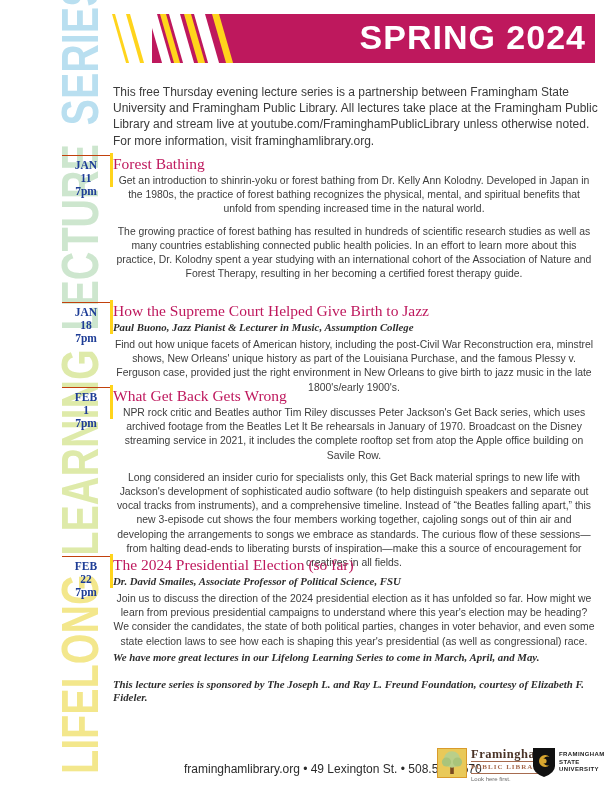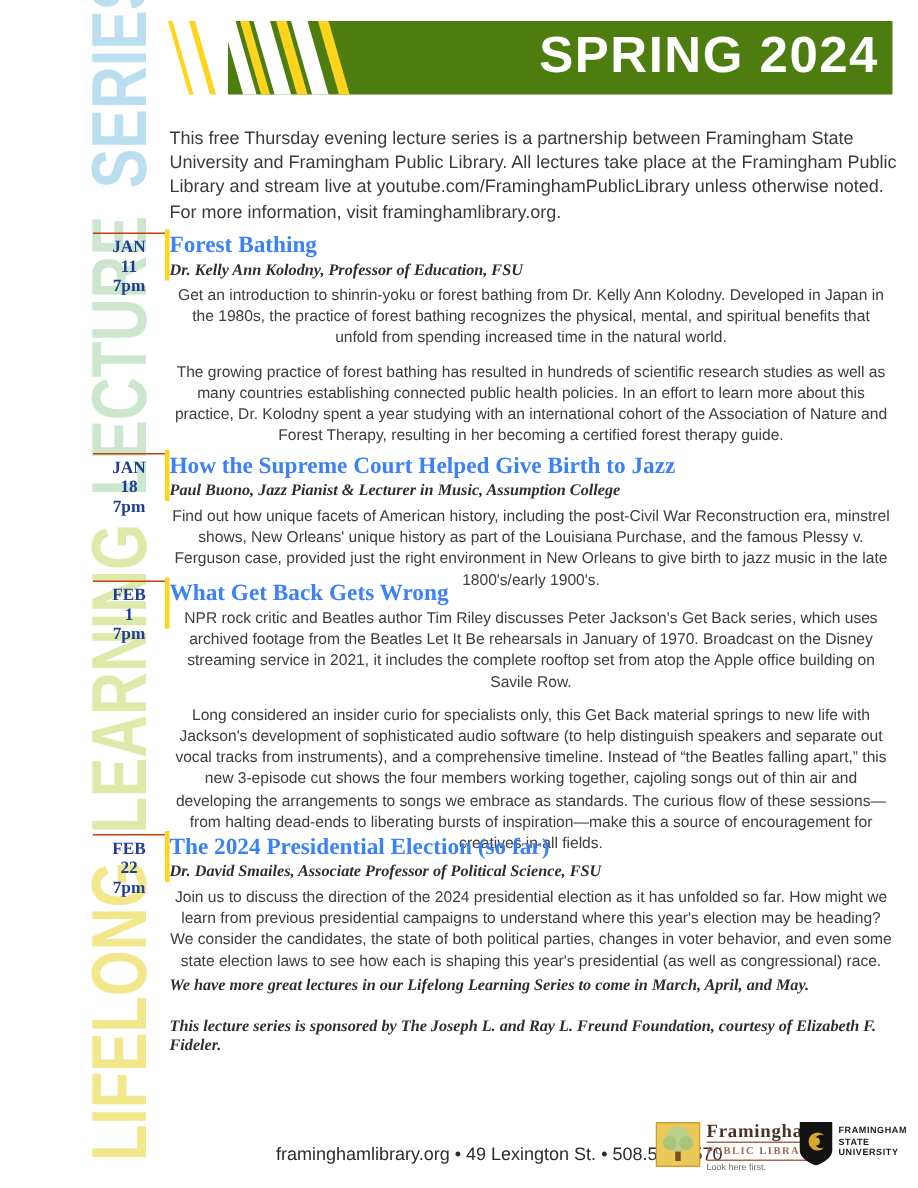--- a/index.html
+++ b/index.html
@@ -15,21 +15,21 @@
     font-family:"Liberation Sans", sans-serif;
     font-weight:800; font-size:52px; line-height:48px; letter-spacing:0px;
     white-space:nowrap; user-select:none;
   }
   .side-title span{padding-right:10px;}
   .w-lifelong{color:#F3E78C;}
   .w-learning{color:#DEEAA9;}
   .w-lecture{color:#CDE6CE;}
   .w-series{color:#B9DFF0;}
   
-  .banner{position:absolute; left:152px; top:14px; width:443px; height:49px; background:#4d7c0f;}
+  .banner{position:absolute; left:152px; top:14px; width:443px; height:49px; background:#be185d;}
   .banner-title{
     position:absolute; right:9px; top:4px;
     font-weight:800; font-size:34px; letter-spacing:1px; color:#ffffff;
     font-family:"Liberation Sans", sans-serif;
   }
   .stripe{position:absolute; top:14px; height:49px; transform-origin:0 0; transform:skewX(16deg);}
   .s1{left:112px; width:3px;  background:#FFD41C;}
   .s2{left:126px; width:4px;  background:#FFD41C;}
   .s3{left:148px; width:9px;  background:#ffffff;}
   .s4{left:160px; width:6px;  background:#FFD41C;}
@@ -49,22 +49,22 @@
     position:absolute; left:-51px; top:0px; width:48px;
     border-top:1px solid #c2410c; text-align:center;
     font-family:"Liberation Serif", serif; font-weight:700;
     font-size:11.5px; line-height:13px; color:#1E3D96; padding-top:3px;
   }
   .datebox::after{
     content:""; position:absolute; right:-3px; top:-3px; width:3px; height:34px;
     background:#FFD41C;
   }
   .event-title{
-    font-family:"Liberation Serif", serif; font-weight:700;
-    font-size:15.5px; line-height:17px; color:#3b82f6; margin:0 0 2px 0;
+    font-family:"Liberation Serif", serif; font-weight:400;
+    font-size:15.5px; line-height:17px; color:#be185d; margin:0 0 2px 0;
   }
   .speaker{
     font-family:"Liberation Serif", serif; font-weight:700; font-style:italic;
     font-size:10.8px; line-height:13px; color:#2e2e2e; margin:0 0 4px 0;
   }
   .event p.body{font-size:10.4px; line-height:14.2px; margin:0 0 8px 0; color:#3d3d3d;text-align:center;}
   
   .closing{
     position:absolute; left:113px; width:489px;
     font-family:"Liberation Serif", serif; font-weight:700; font-style:italic;
@@ -113,21 +113,20 @@
 
   <div class="intro">This free Thursday evening lecture series is a partnership between Framingham State University and Framingham Public Library. All lectures take place at the Framingham Public Library and stream live at youtube.com/FraminghamPublicLibrary unless otherwise noted. For more information, visit framinghamlibrary.org.</div>
 
   <div class="event e1">
     <div class="datebox">
       <div>JAN</div>
       <div>11</div>
       <div>7pm</div>
     </div>
     <h2 class="event-title">Forest Bathing</h2>
-    <div class="speaker">Dr. Kelly Ann Kolodny, Professor of Education, FSU</div>
     <p class="body">Get an introduction to shinrin-yoku or forest bathing from Dr. Kelly Ann Kolodny. Developed in Japan in the 1980s, the practice of forest bathing recognizes the physical, mental, and spiritual benefits that unfold from spending increased time in the natural world.</p>
     <p class="body">The growing practice of forest bathing has resulted in hundreds of scientific research studies as well as many countries establishing connected public health policies. In an effort to learn more about this practice, Dr. Kolodny spent a year studying with an international cohort of the Association of Nature and Forest Therapy, resulting in her becoming a certified forest therapy guide.</p>
   </div>
 
   <div class="event e2">
     <div class="datebox">
       <div>JAN</div>
       <div>18</div>
       <div>7pm</div>
     </div>

